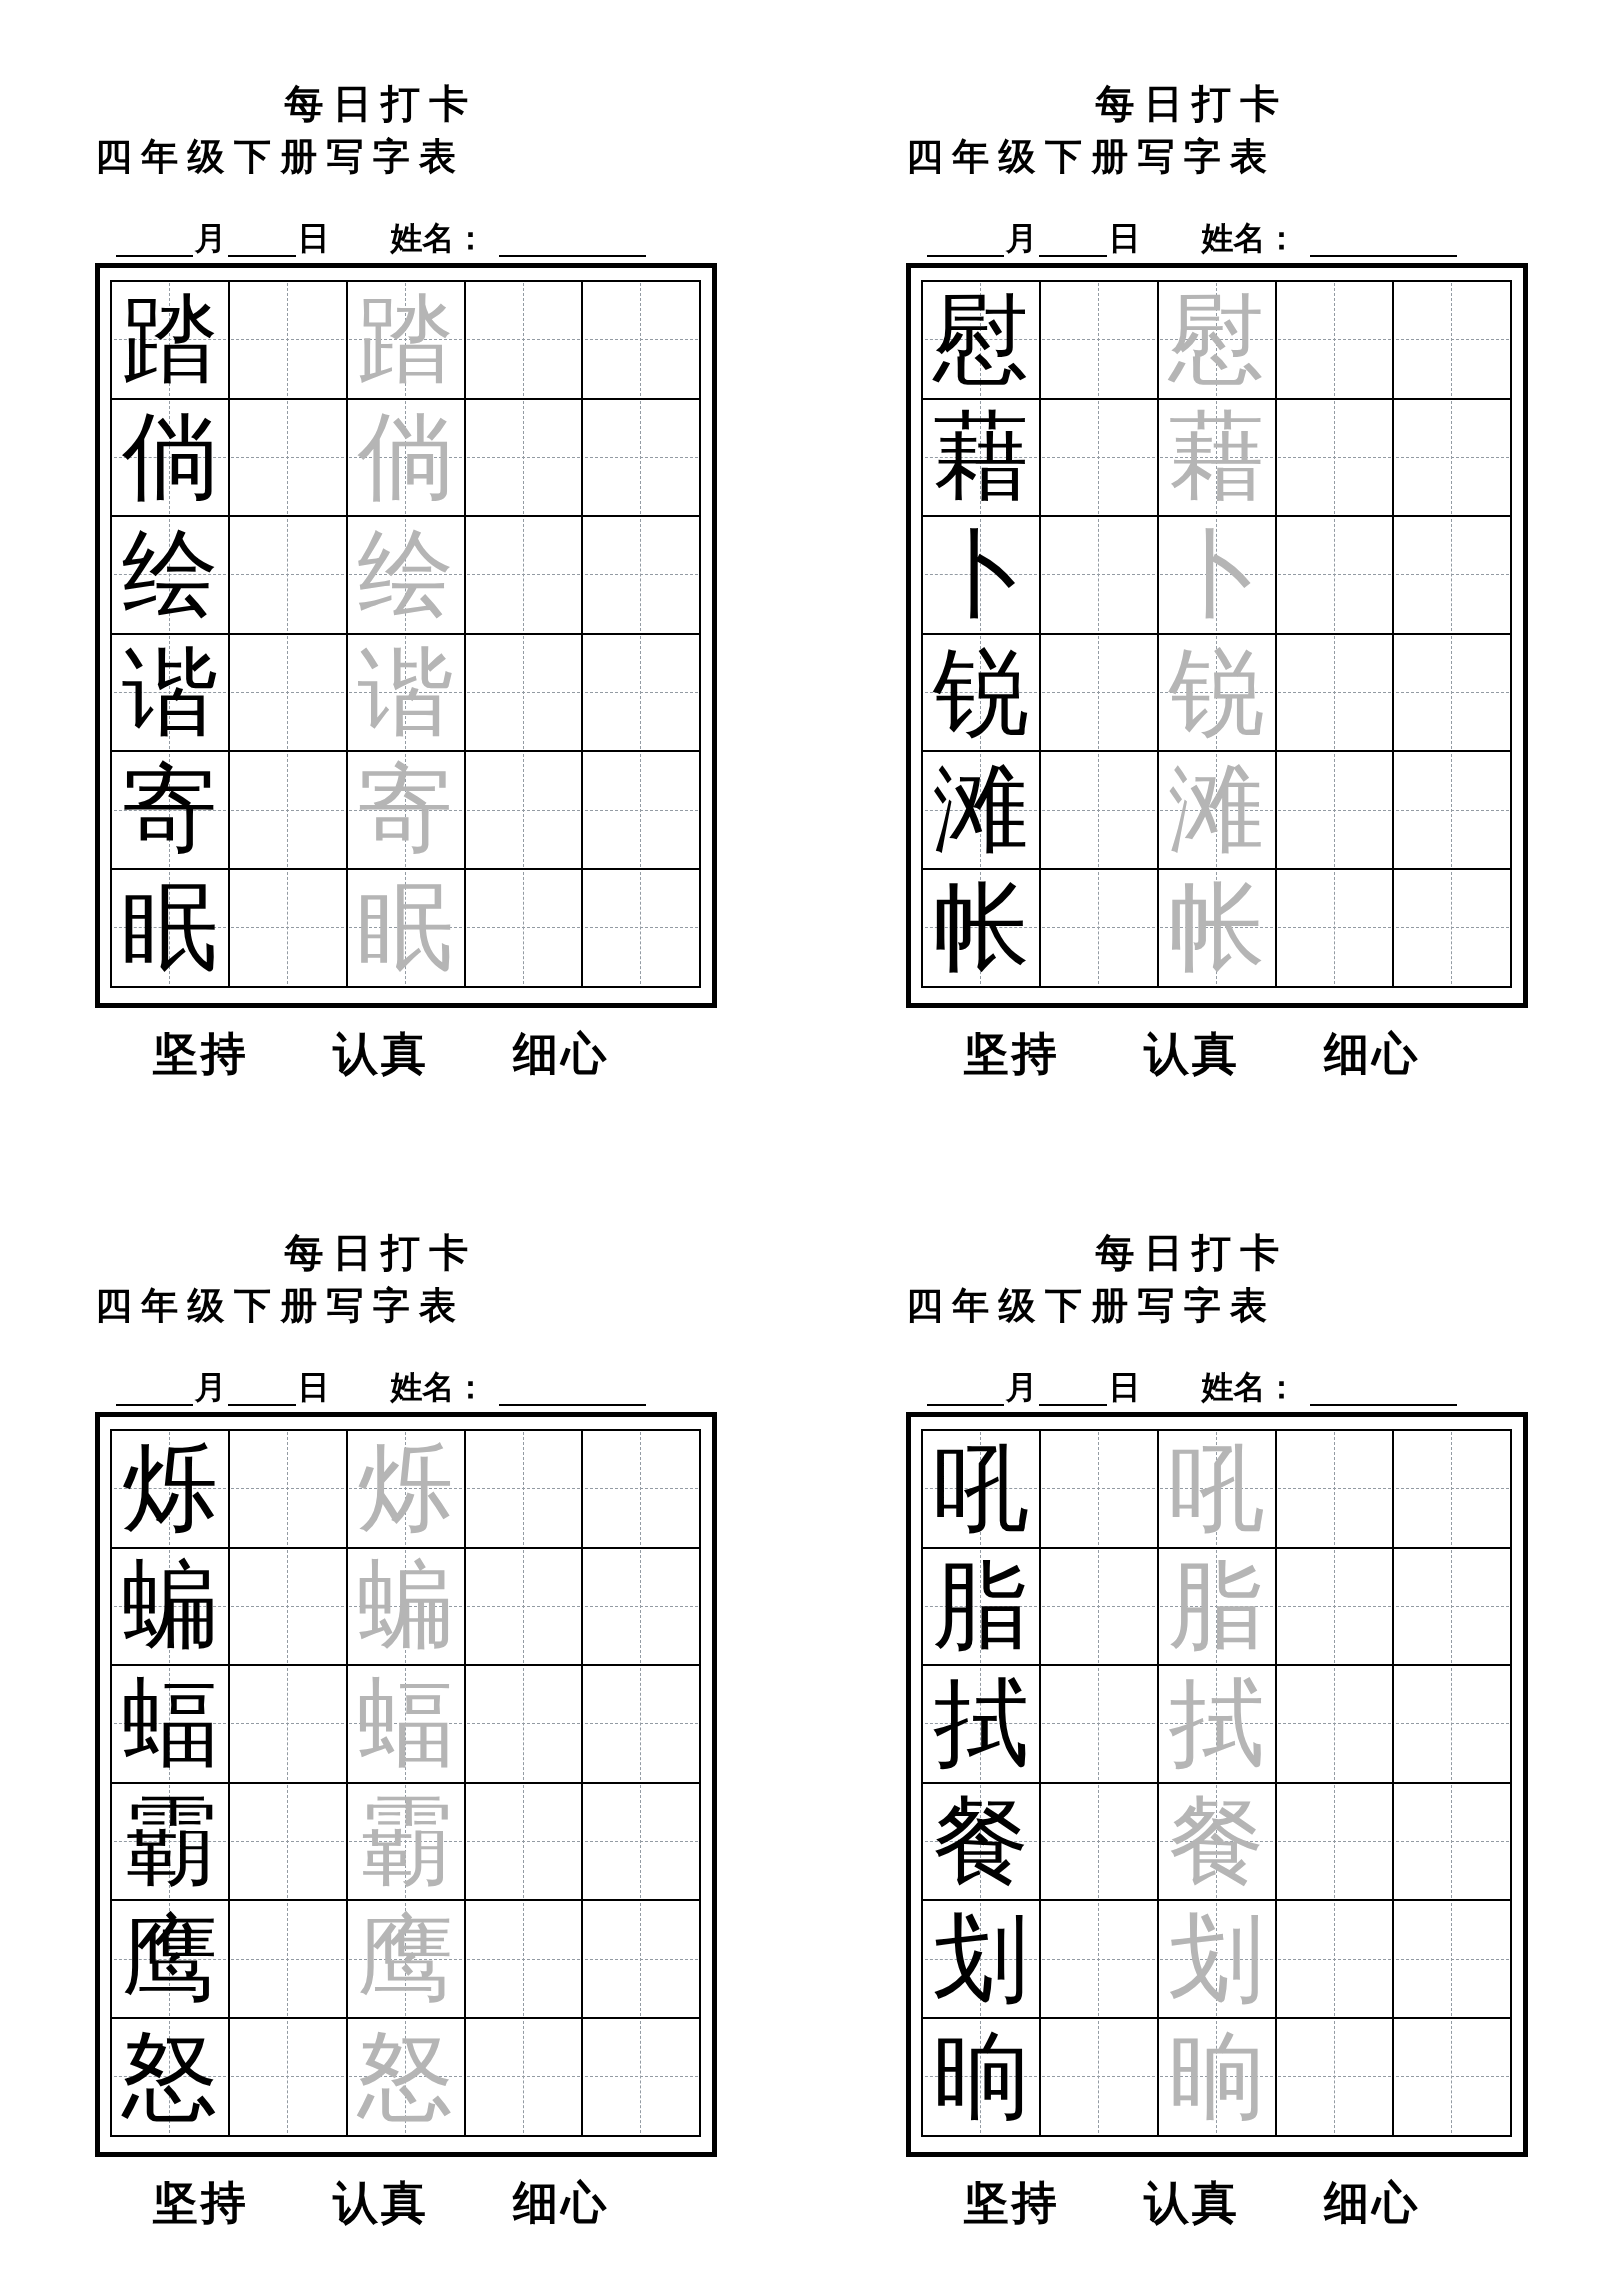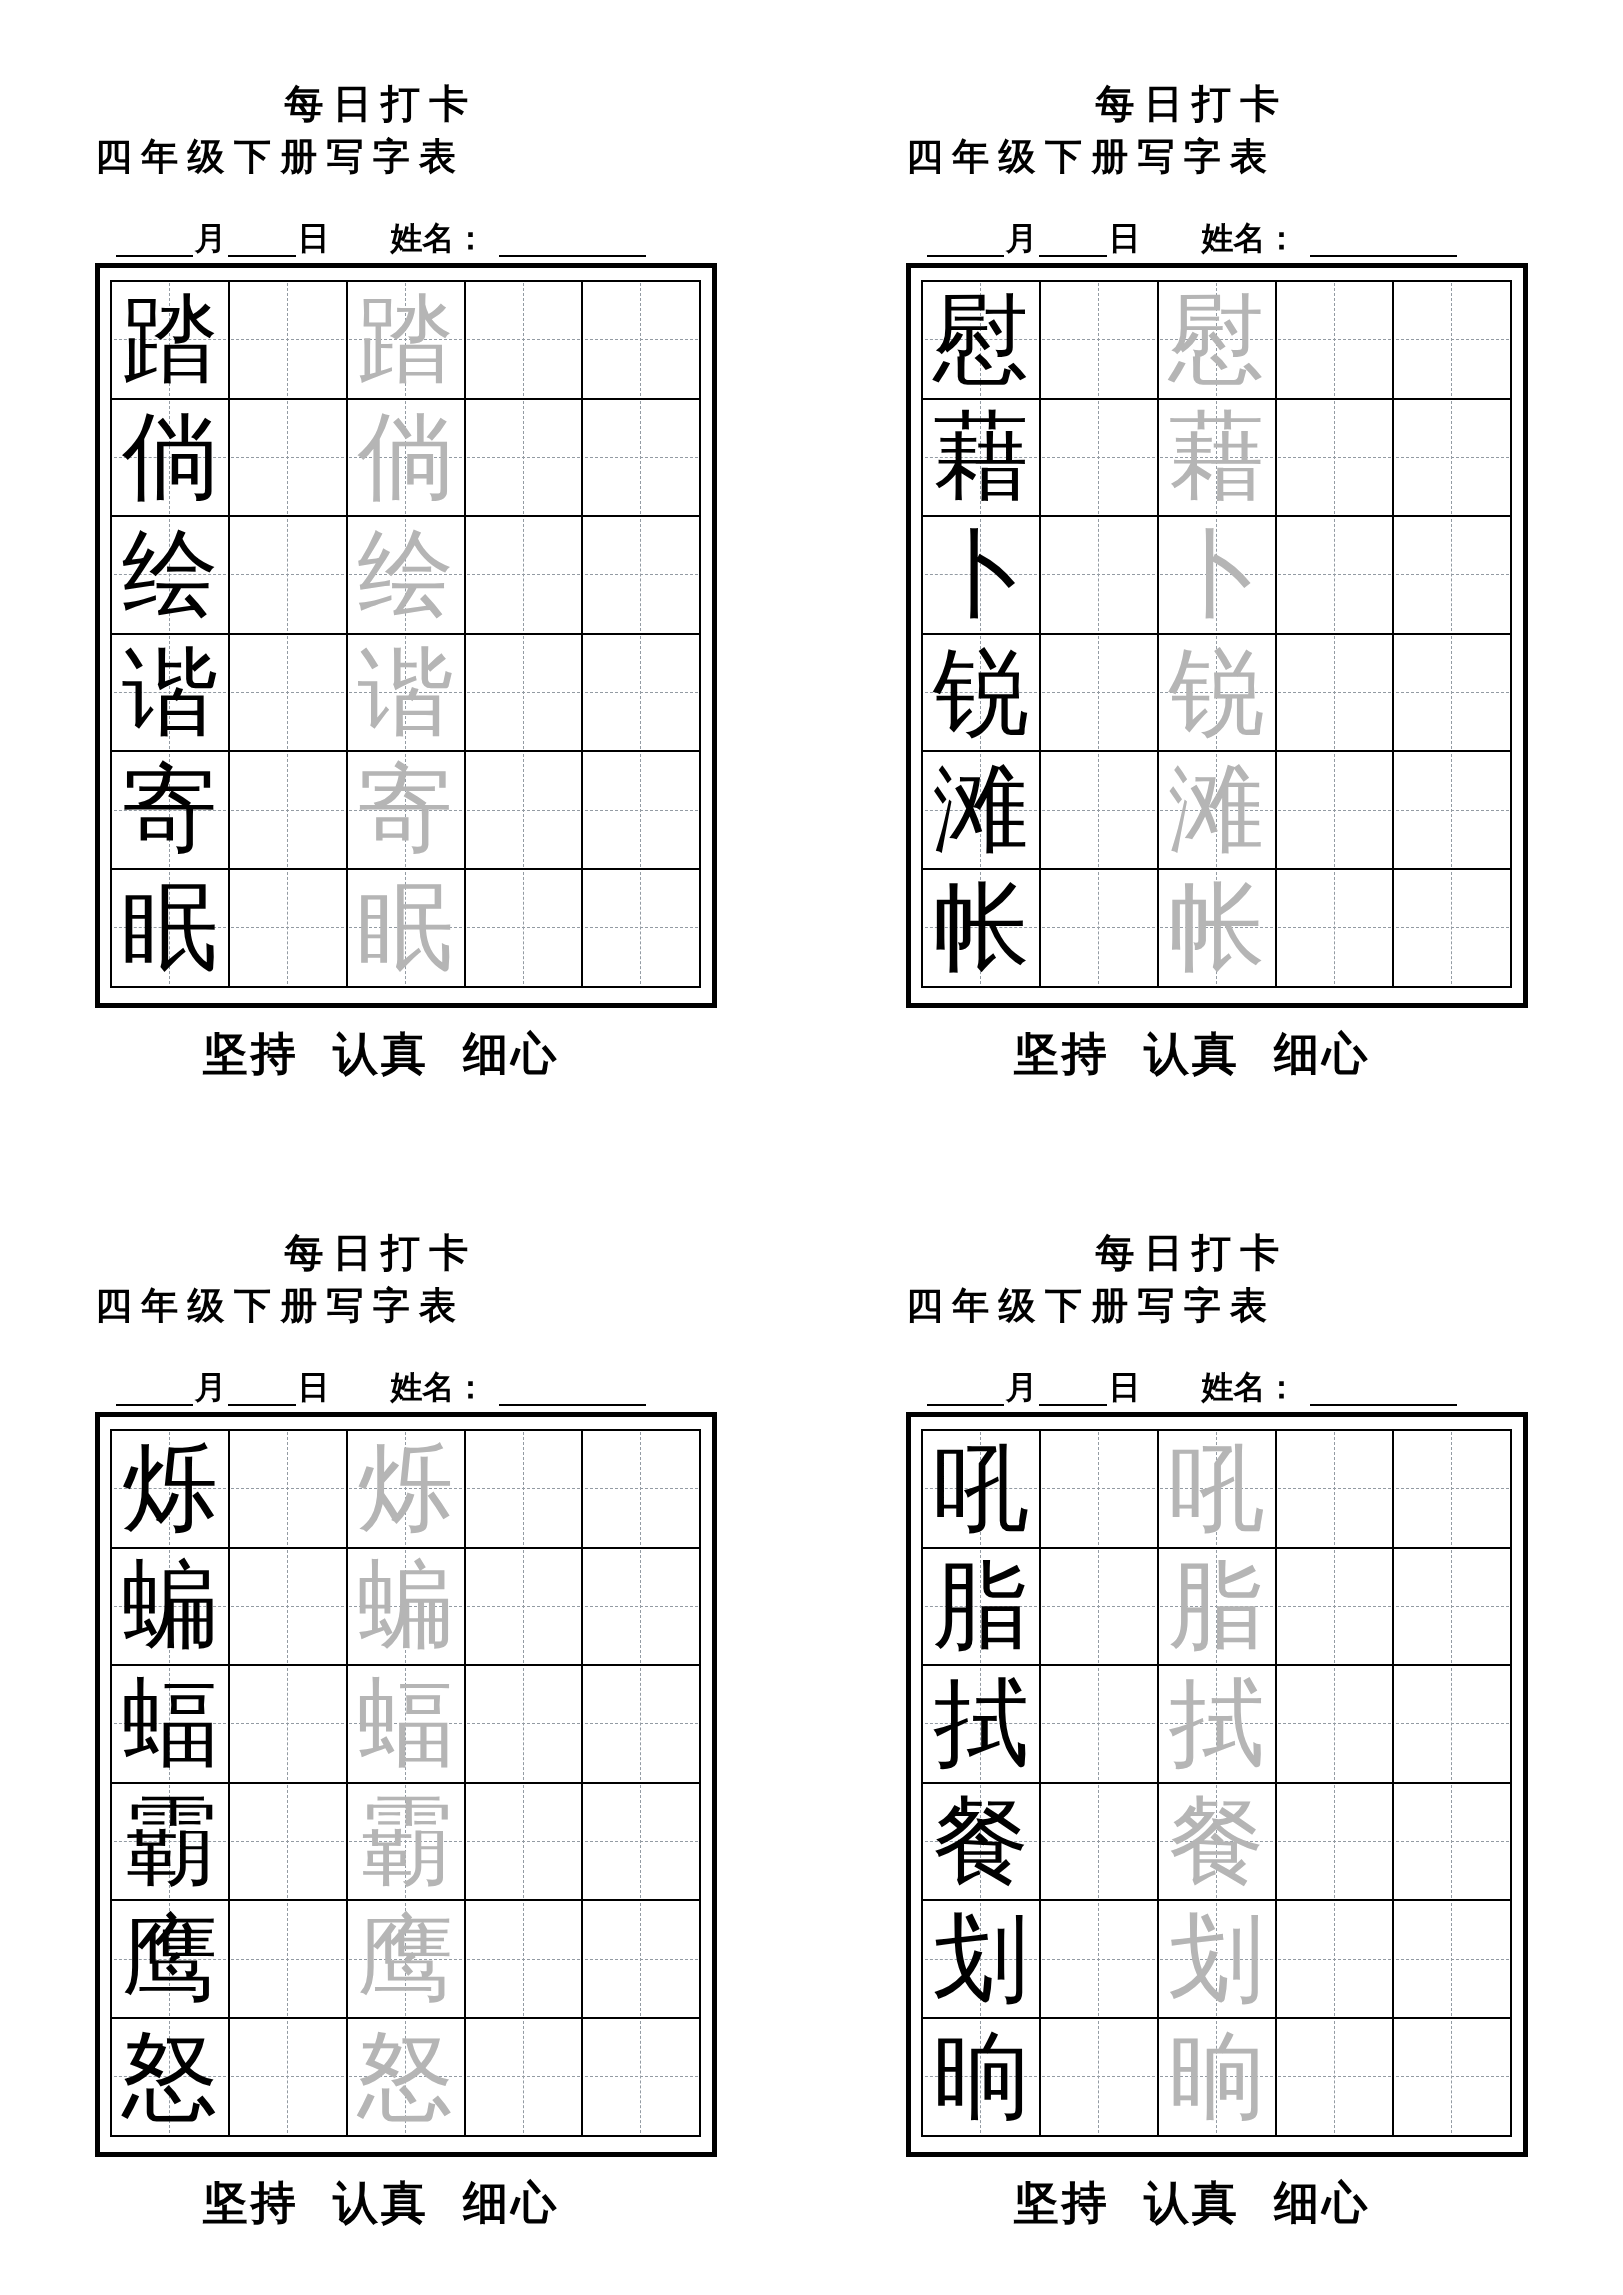--- a/index.html
+++ b/index.html
@@ -59,21 +59,21 @@
   }
   .cell::after{
     content:"";position:absolute;top:1.5px;bottom:1.5px;left:50%;margin-left:-0.8px;
     border-left:1.5px dashed var(--dash);
   }
   .char{position:relative;z-index:2;font-size:96px;line-height:1;}
   .char.ink{color:var(--ink);}
   .char.trace{color:var(--trace);}
 
   .motto{
-    margin-top:20px;display:flex;justify-content:center;gap:34px;
+    margin-top:20px;display:flex;justify-content:center;gap:84px;
     font-size:45px;line-height:53px;font-weight:bold;letter-spacing:3.1px;
   }
 </style>
 </head>
 <body>
 
 <section class="quadrant q1">
   <h1 class="title">每日打卡</h1>
   <h2 class="subtitle">四年级下册写字表</h2>
   <div class="dateline">

